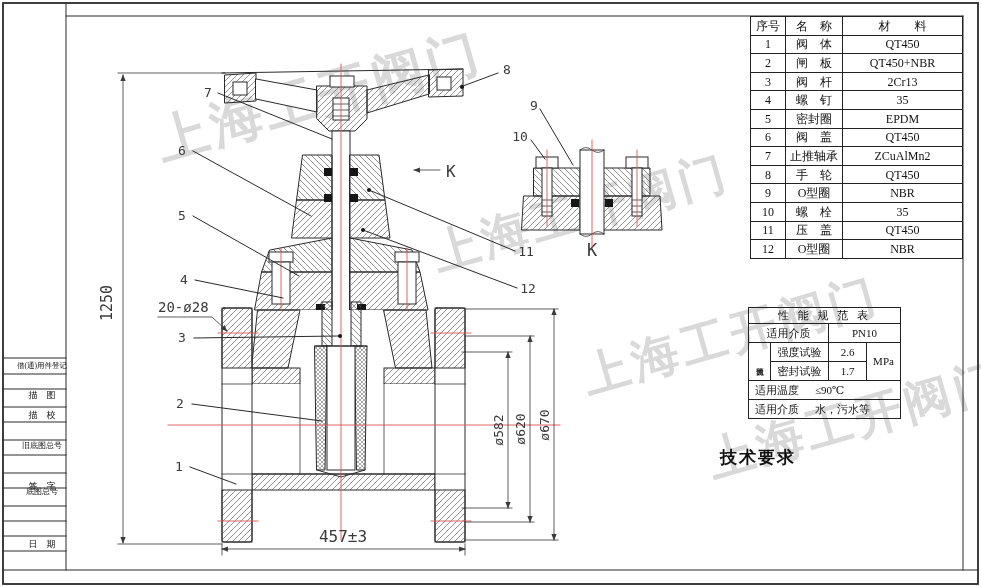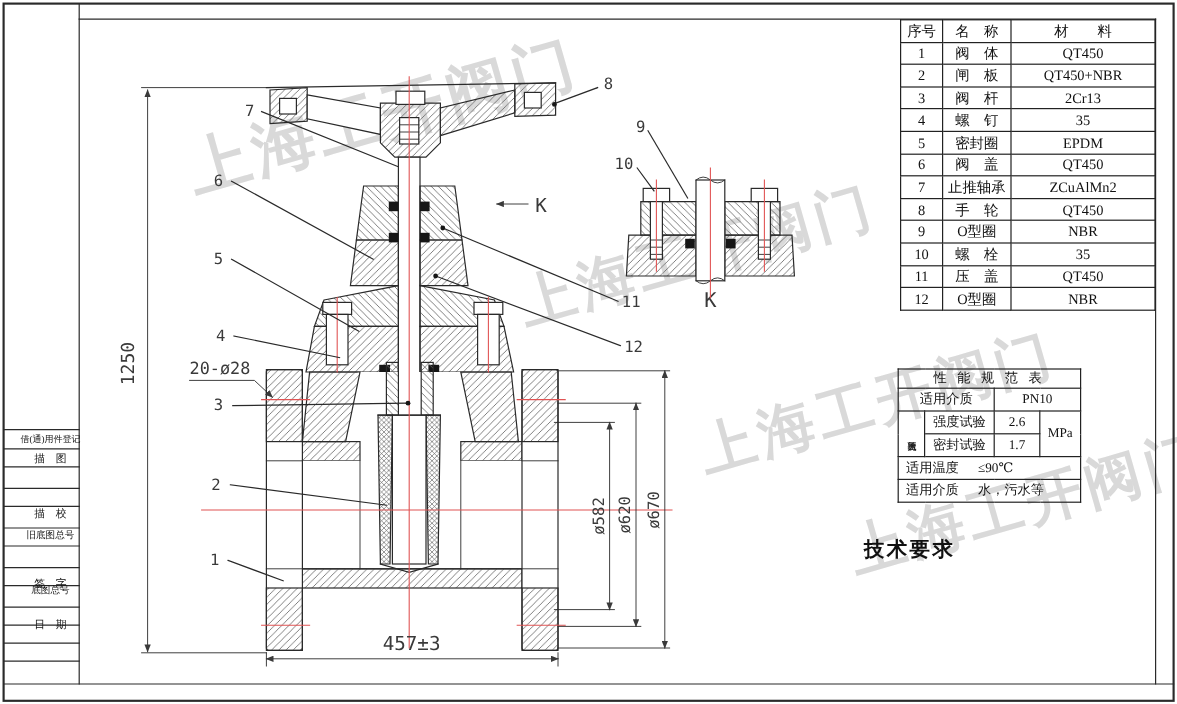--- a/index.html
+++ b/index.html
@@ -396,18 +396,18 @@
         </td>
       </tr>
 </tbody>
   </table>
 
 <div class="tech">
   <div class="t">技术要求</div>
 </div>
 
 <div class="slabel" style="top:360px;font-size:7.5px">借(通)用件登记</div>
-<div class="slabel" style="top:376px">描　图</div>
-<div class="slabel" style="top:422px">描　校</div>
+<div class="slabel" style="top:389px">描　图</div>
+<div class="slabel" style="top:409px">描　校</div>
 <div class="slabel" style="top:440px;font-size:8px">旧底图总号</div>
 <div class="slabel" style="top:486px;font-size:8px">底图总号</div>
 <div class="slabel" style="top:480px">签　字</div>
-<div class="slabel" style="top:514px">日　期</div>
+<div class="slabel" style="top:538px">日　期</div>
 
 </body></html>

